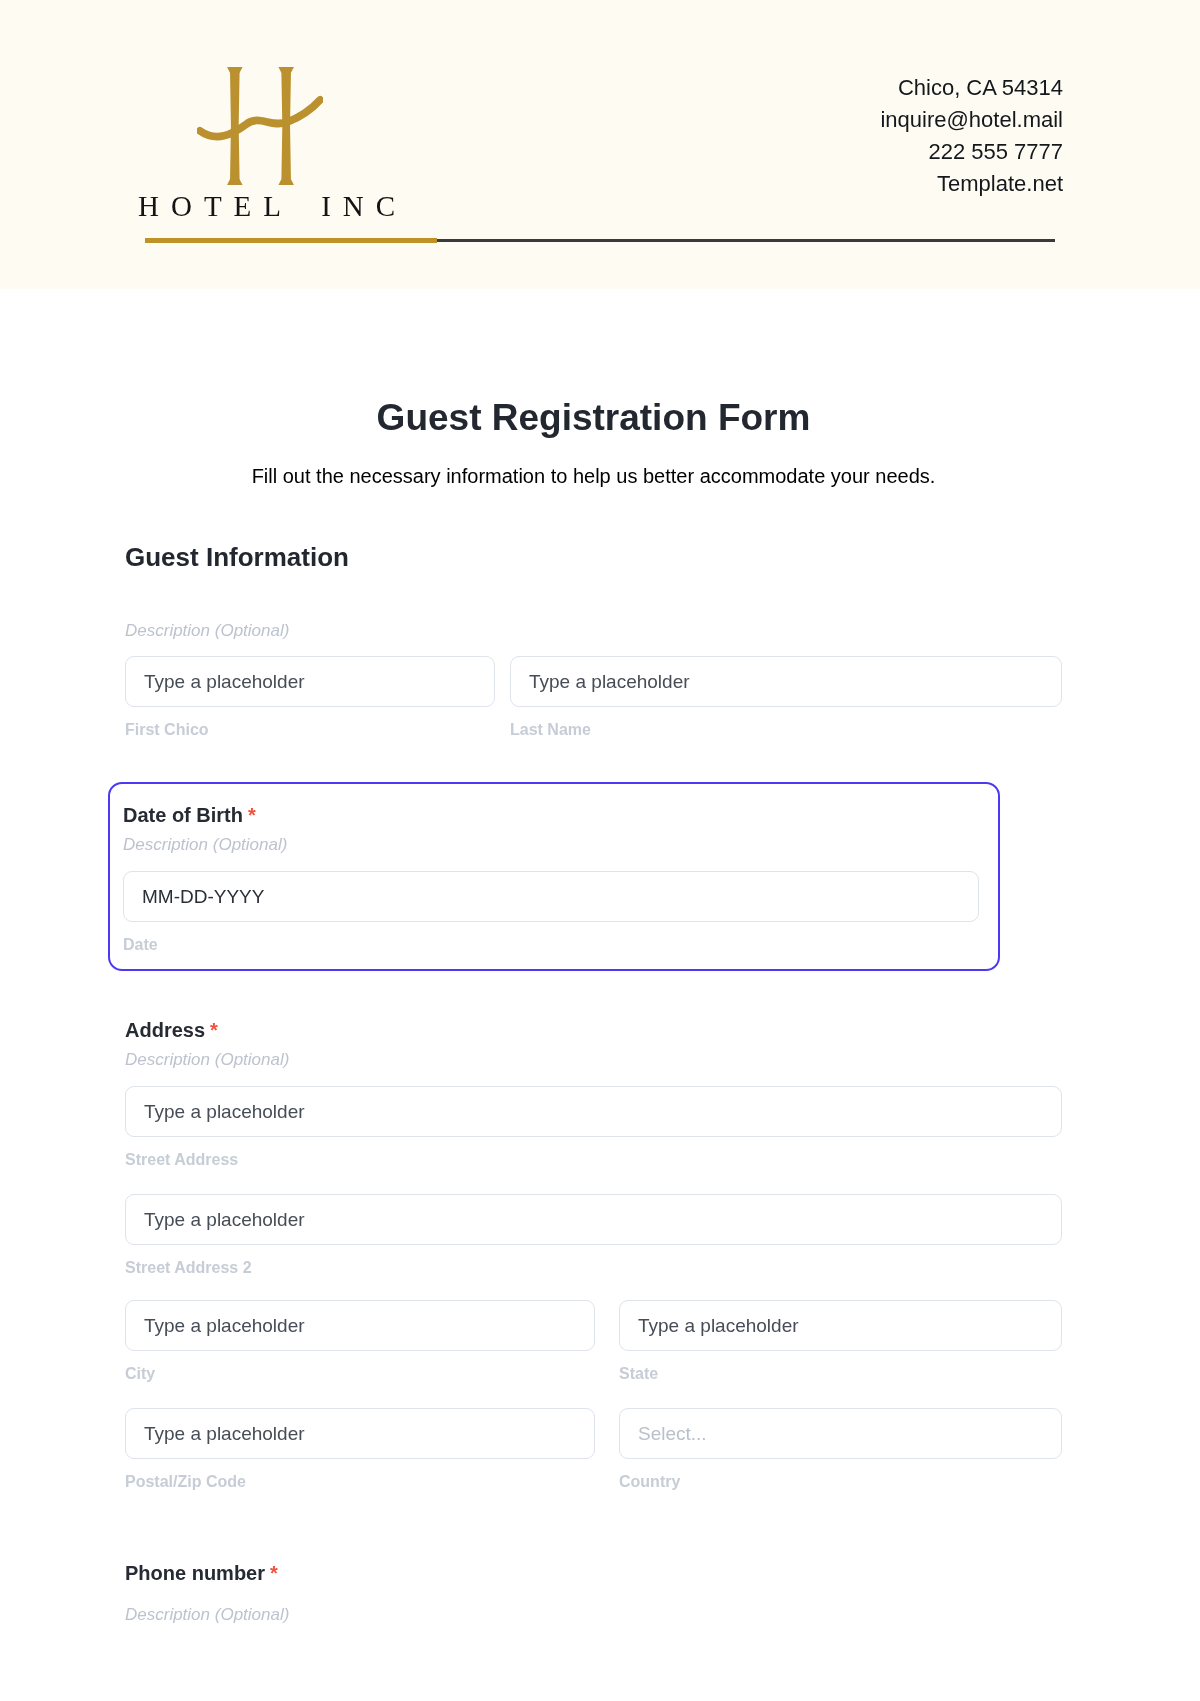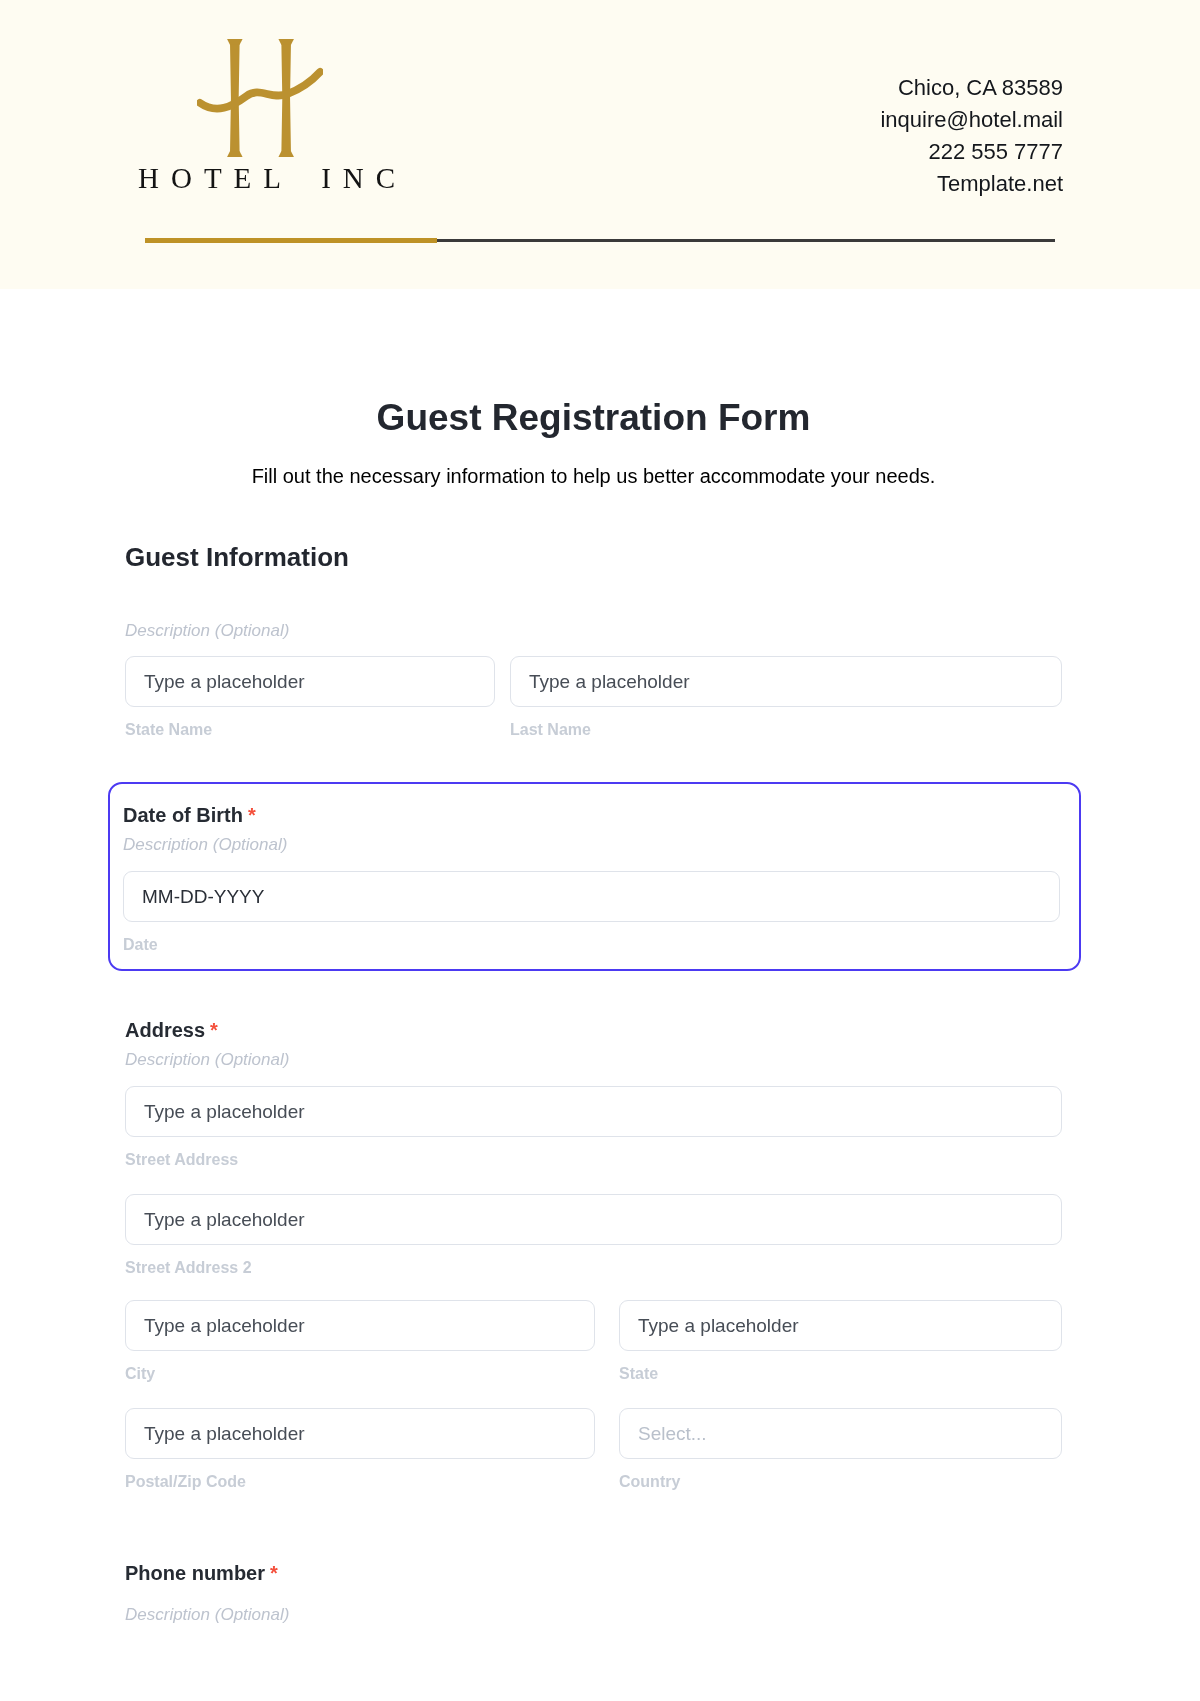--- a/index.html
+++ b/index.html
@@ -6,21 +6,21 @@
   html, body { margin: 0; padding: 0; }
   body {
     width: 1200px; height: 1701px; overflow: hidden;
     background: #ffffff;
     font-family: "Liberation Sans", sans-serif;
     color: #23272F;
   }
 
   
   .header { position: relative; height: 289px; background: #FEFCF2; }
-  .logo { position: absolute; left: 128px; top: 38px; width: 264px; text-align: center; }
+  .logo { position: absolute; left: 128px; top: 66px; width: 264px; text-align: center; }
   .logo svg { display: block; margin: 0 auto; }
   .brand {
     margin-top: 4px;
     font-family: "Liberation Serif", serif;
     font-size: 29px; font-weight: 500;
     letter-spacing: 12px; word-spacing: 10px; text-indent: 10px;
     color: #141414; white-space: nowrap;
   }
   .contact {
     position: absolute; right: 137px; top: 72px;
@@ -52,21 +52,21 @@
   .sublabel { margin-top: 14px; font-size: 16px; font-weight: bold; color: #C7CDD6; }
 
   .mt-input { margin-top: 16px; }
   .field-name { margin-top: 48px; }
   .name-row { display: flex; gap: 15px; margin-top: 15px; }
   .col-prefix { width: 182px; }
   .col-first { width: 370px; }
   .col-flex { flex: 1; }
 
   .focus-card {
-    margin: 43px 0 0 -17px; width: 973px;
+    margin: 43px 0 0 -17px; width: 892px;
     border: 2px solid #4C3AF2; border-radius: 14px;
     padding: 20px 19px 15px 13px;
   }
 
   .field-address { margin-top: 48px; }
   .addr-block { margin-top: 25px; }
   .addr-row { display: flex; gap: 24px; margin-top: 23px; }
   .addr-row2 { display: flex; gap: 24px; margin-top: 25px; }
   .col-half { width: 470px; }
 
@@ -86,21 +86,21 @@
         <path d="M31 122 L47 122 L44 116 L34 116 Z"></path>
         <path d="M84 0 L100 0 L97 6 L87 6 Z"></path>
         <path d="M84 122 L100 122 L97 116 L87 116 Z"></path>
       </g>
       <path d="M3 66 C 20 78, 36 70, 51 59 C 65 49, 76 63, 93 57 C 106 52, 117 45, 127 34" fill="none" stroke="#BB9130" stroke-width="8" stroke-linecap="round"></path>
     </svg>
     <div class="brand">HOTEL INC</div>
   </div>
 
   <div class="contact">
-    <div>Chico, CA 83589</div>
+    <div>Chico, CA 54314</div>
     <div>inquire@hotel.mail</div>
     <div>222 555 7777</div>
     <div>Template.net</div>
   </div>
 
   <div class="divider">
     <div class="divider-gold"></div>
     <div class="divider-dark"></div>
   </div>
 </div>
@@ -110,21 +110,21 @@
   <h1 class="title">Guest Registration Form</h1>
   <p class="subtitle">Fill out the necessary information to help us better accommodate your needs.</p>
 
   <h2 class="section-title">Guest Information</h2>
 
   <div class="field-name">
     <div class="desc">Description (Optional)</div>
     <div class="name-row">
       <div class="col-first">
         <input class="tinput" type="text" placeholder="Type a placeholder" style="">
-        <div class="sublabel">State Name</div>
+        <div class="sublabel">First Chico</div>
       </div>
       <div class="col-flex">
         <input class="tinput" type="text" placeholder="Type a placeholder" style="">
         <div class="sublabel">Last Name</div>
       </div>
     </div>
   </div>
 
   <div class="focus-card">
     <div class="field-label"><span>Date of Birth</span><span class="req">*</span></div>

